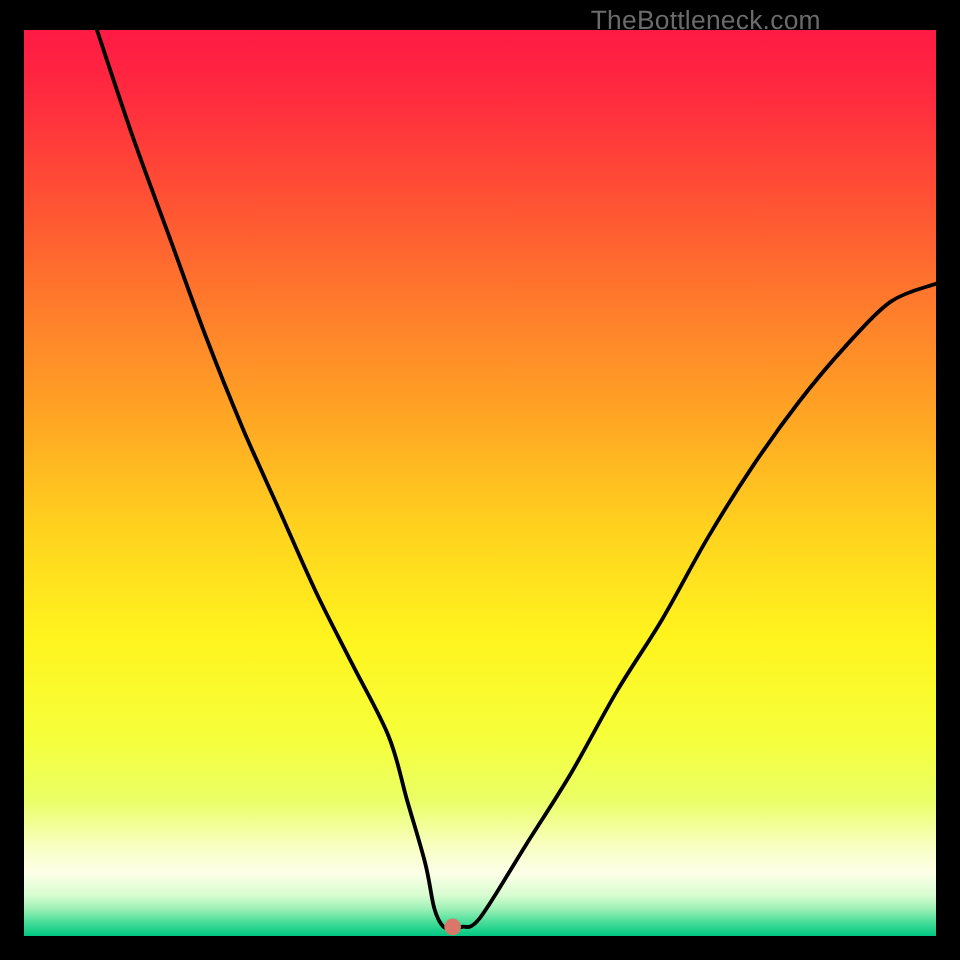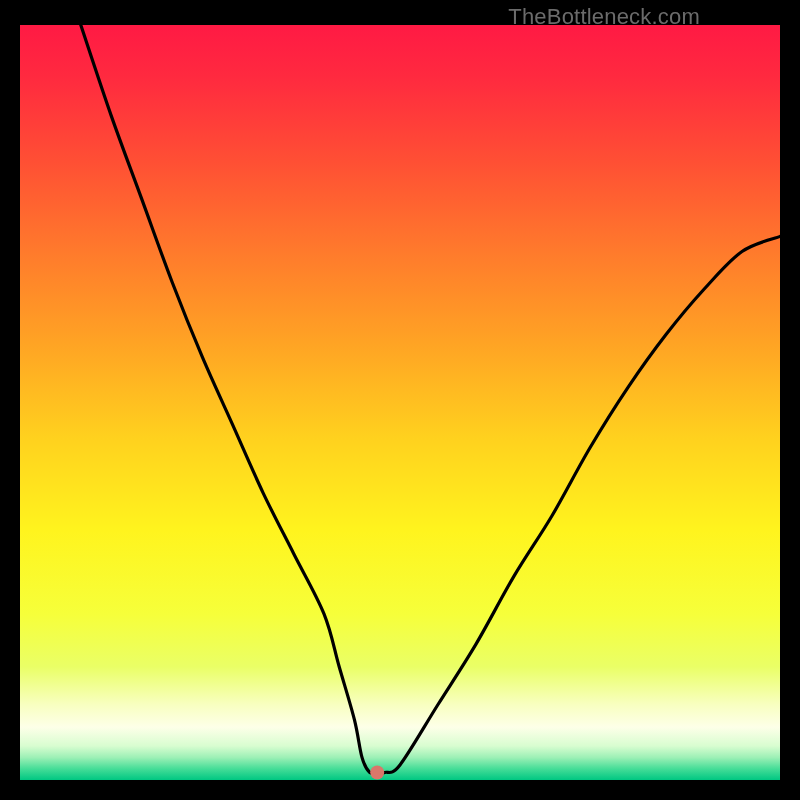--- a/index.html
+++ b/index.html
@@ -9,21 +9,20 @@
     height: 800px;
     background: #000;
     overflow: hidden;
     font-family: Arial, Helvetica, sans-serif;
   }
   .frame {
     position: relative;
     width: 696px;
     height: 800px;
     background: #000;
-    padding-left: 16px;
   }
   .watermark {
     position: absolute;
     top: 4px;
     right: 12px;
     color: #6b6b6b;
     font-size: 22px;
     font-weight: 400;
     letter-spacing: 0.2px;
     z-index: 5;

